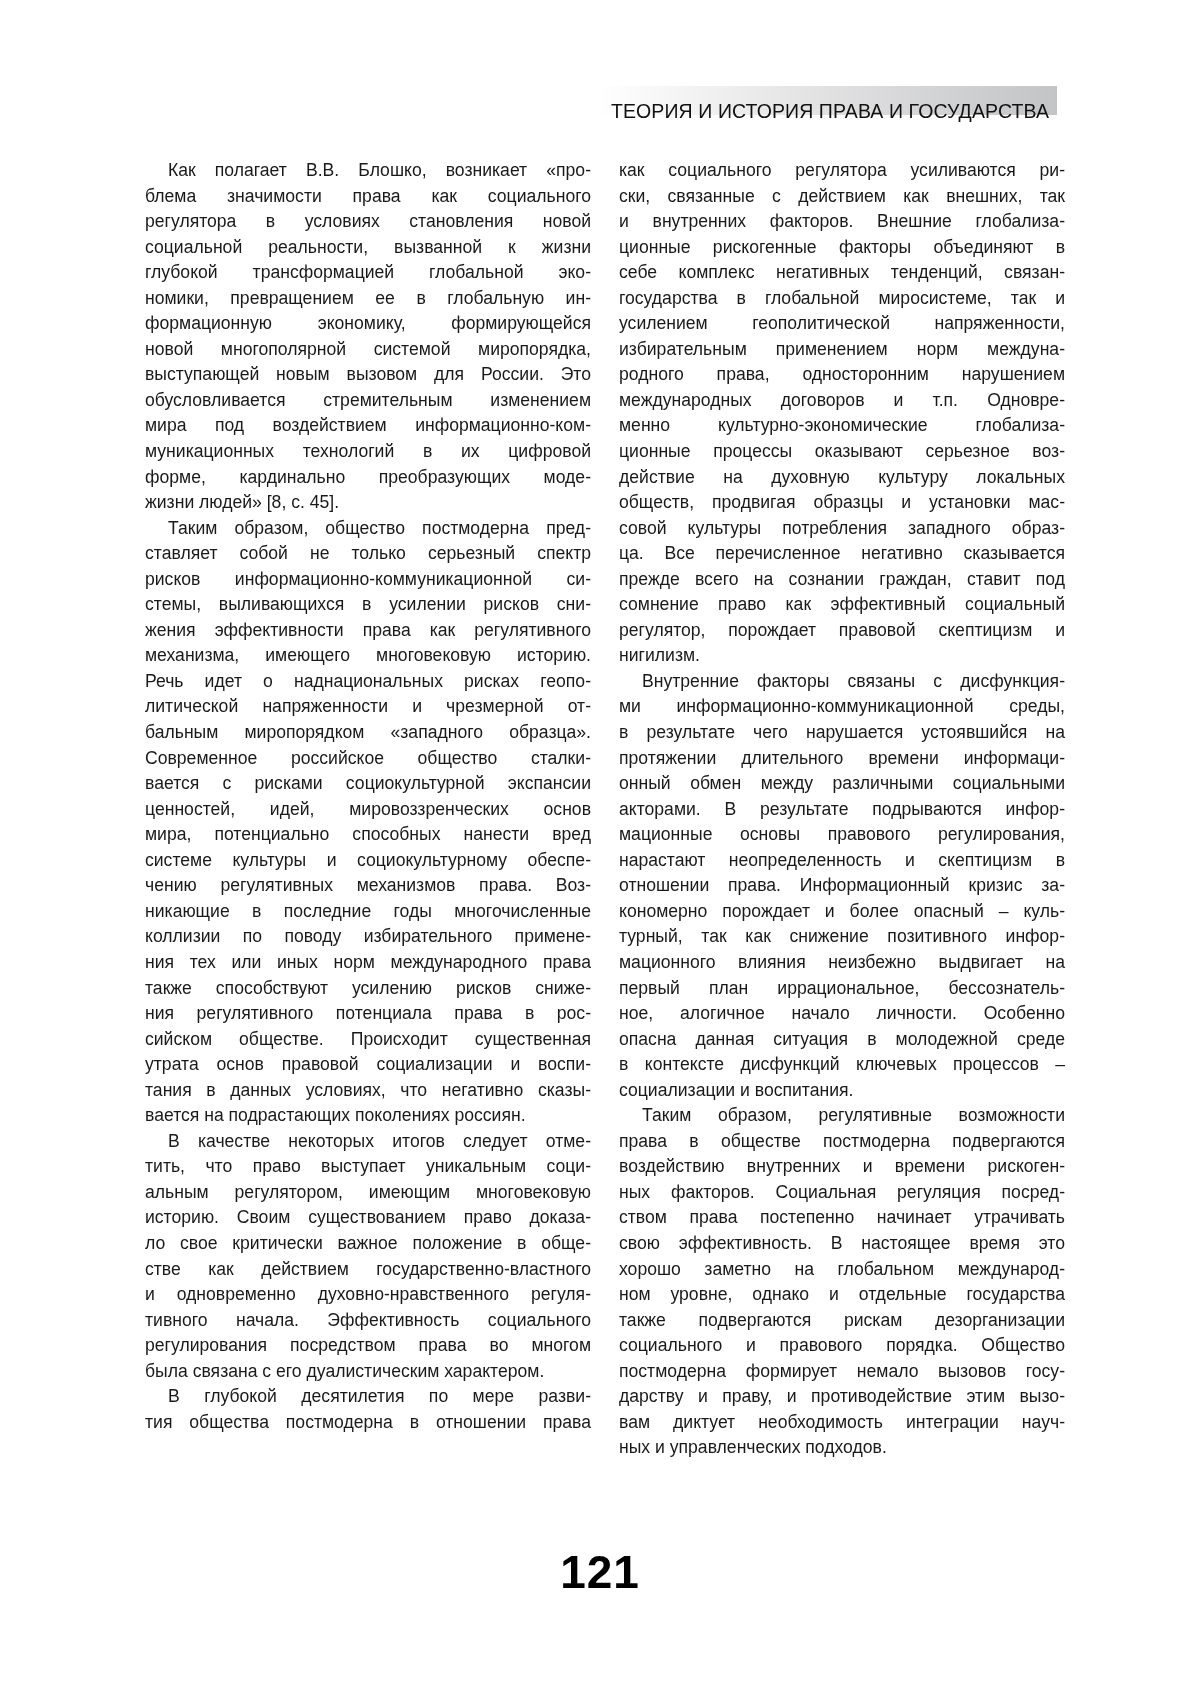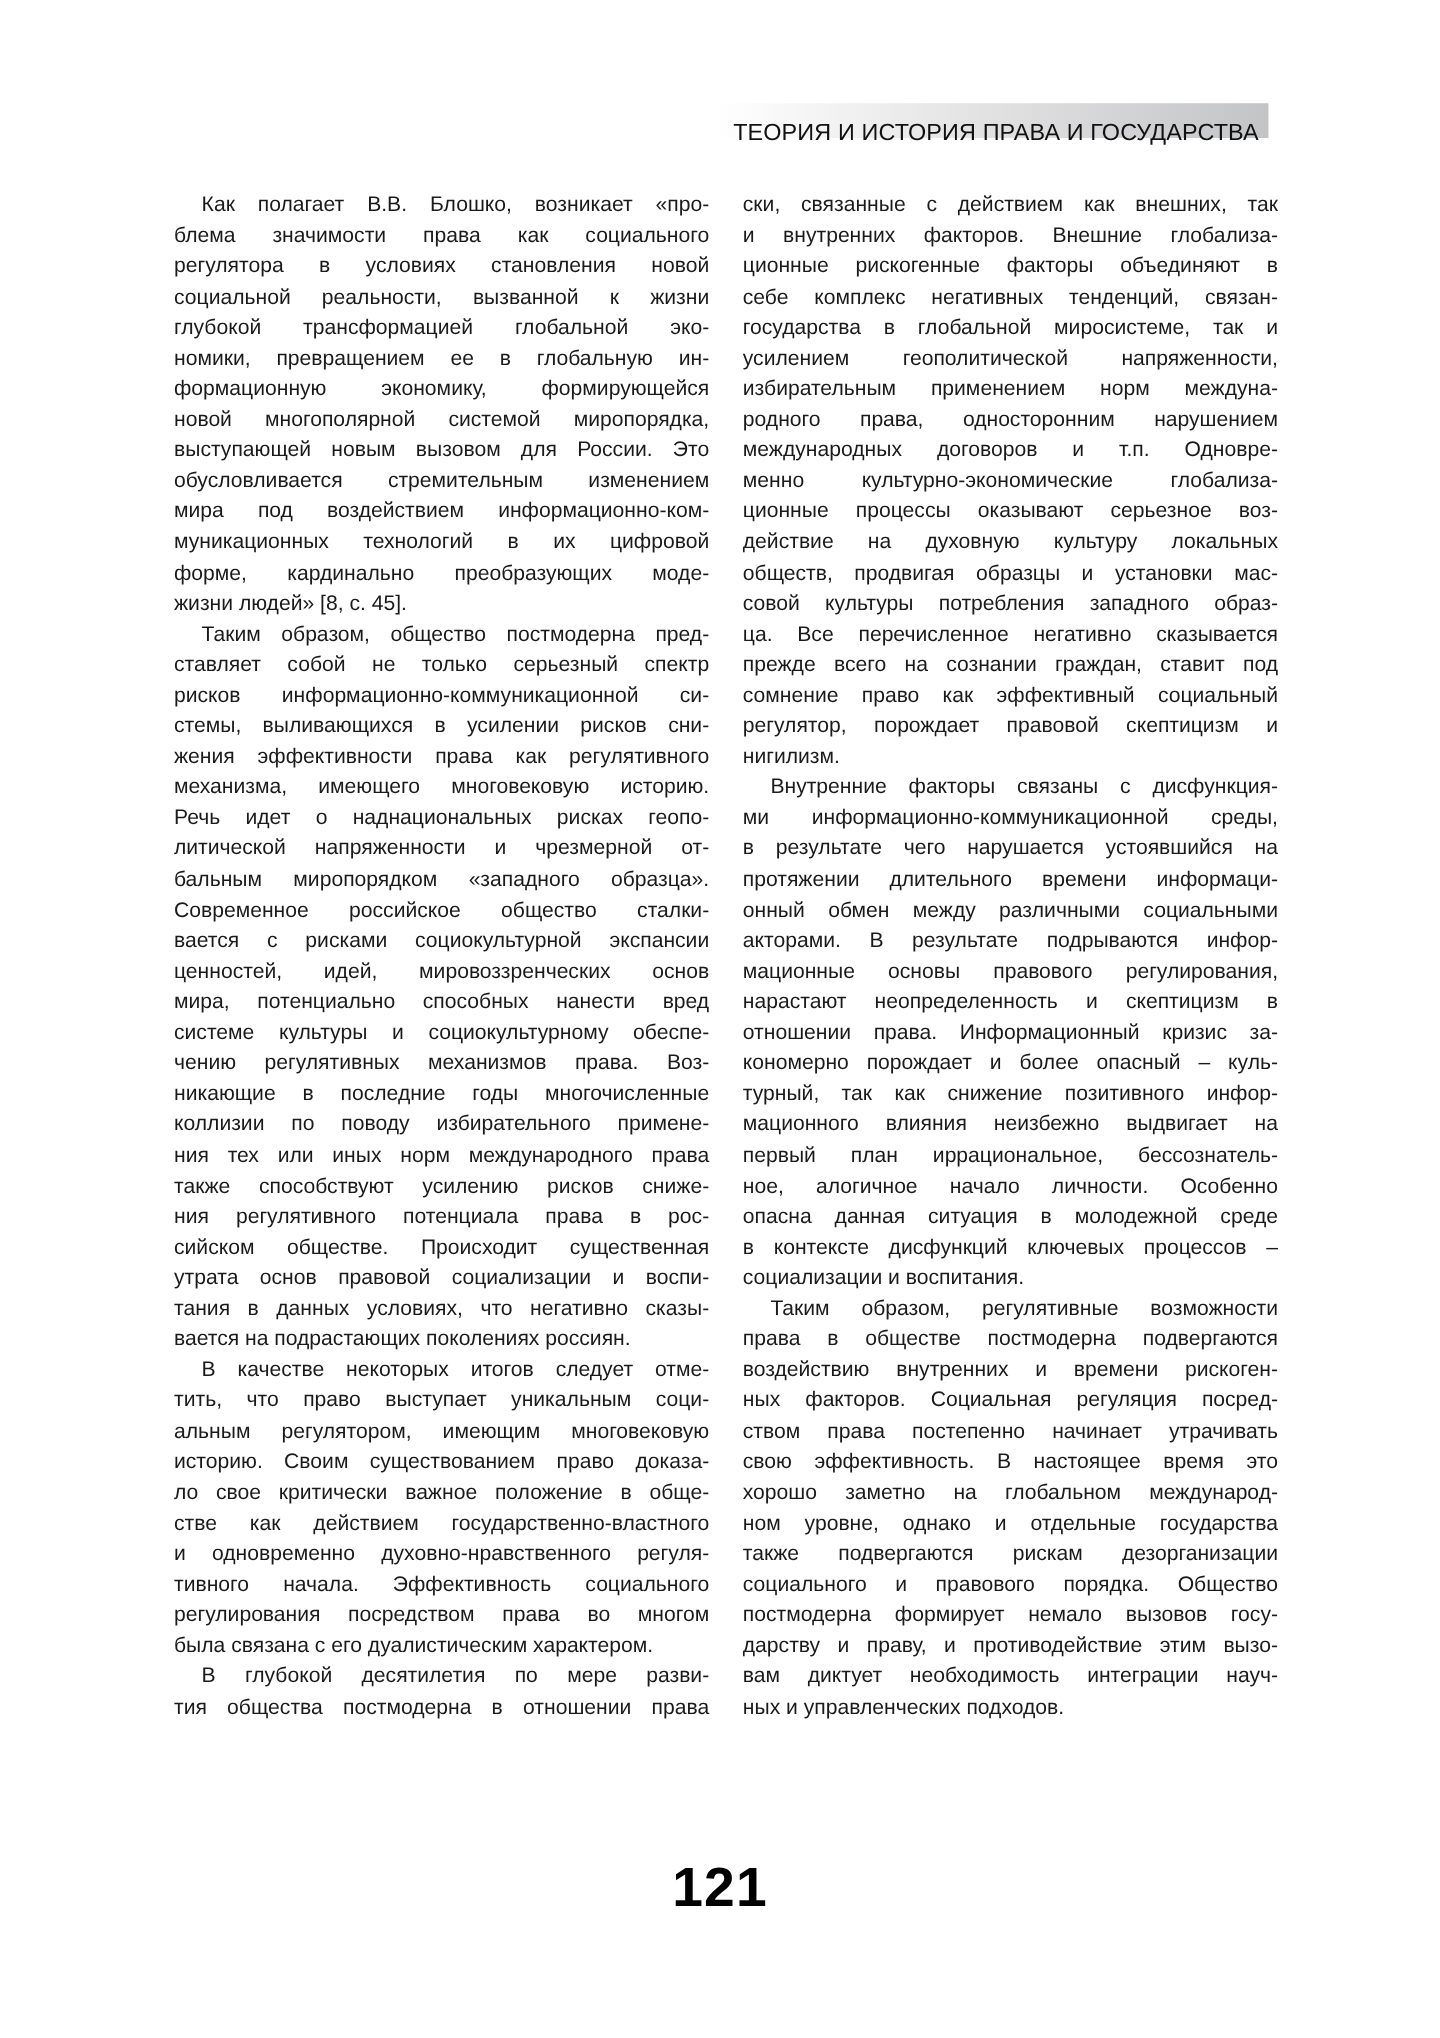--- a/index.html
+++ b/index.html
@@ -81,20 +81,21 @@
     <span class="line">ло свое критически важное положение в обще-</span>
     <span class="line">стве как действием государственно-властного</span>
     <span class="line">и одновременно духовно-нравственного регуля-</span>
     <span class="line">тивного начала. Эффективность социального</span>
     <span class="line">регулирования посредством права во многом</span>
     <span class="line last">была связана с его дуалистическим характером.</span>
     <span class="line indent">В глубокой десятилетия по мере разви-</span>
     <span class="line">тия общества постмодерна в отношении права</span>
   </div>
 <div class="column col-right" id="col-right">
+    <span class="line">как социального регулятора усиливаются ри-</span>
     <span class="line">ски, связанные с действием как внешних, так</span>
     <span class="line">и внутренних факторов. Внешние глобализа-</span>
     <span class="line">ционные рискогенные факторы объединяют в</span>
     <span class="line">себе комплекс негативных тенденций, связан-</span>
     <span class="line">государства в глобальной миросистеме, так и</span>
     <span class="line">усилением геополитической напряженности,</span>
     <span class="line">избирательным применением норм междуна-</span>
     <span class="line">родного права, односторонним нарушением</span>
     <span class="line">международных договоров и т.п. Одновре-</span>
     <span class="line">менно культурно-экономические глобализа-</span>

